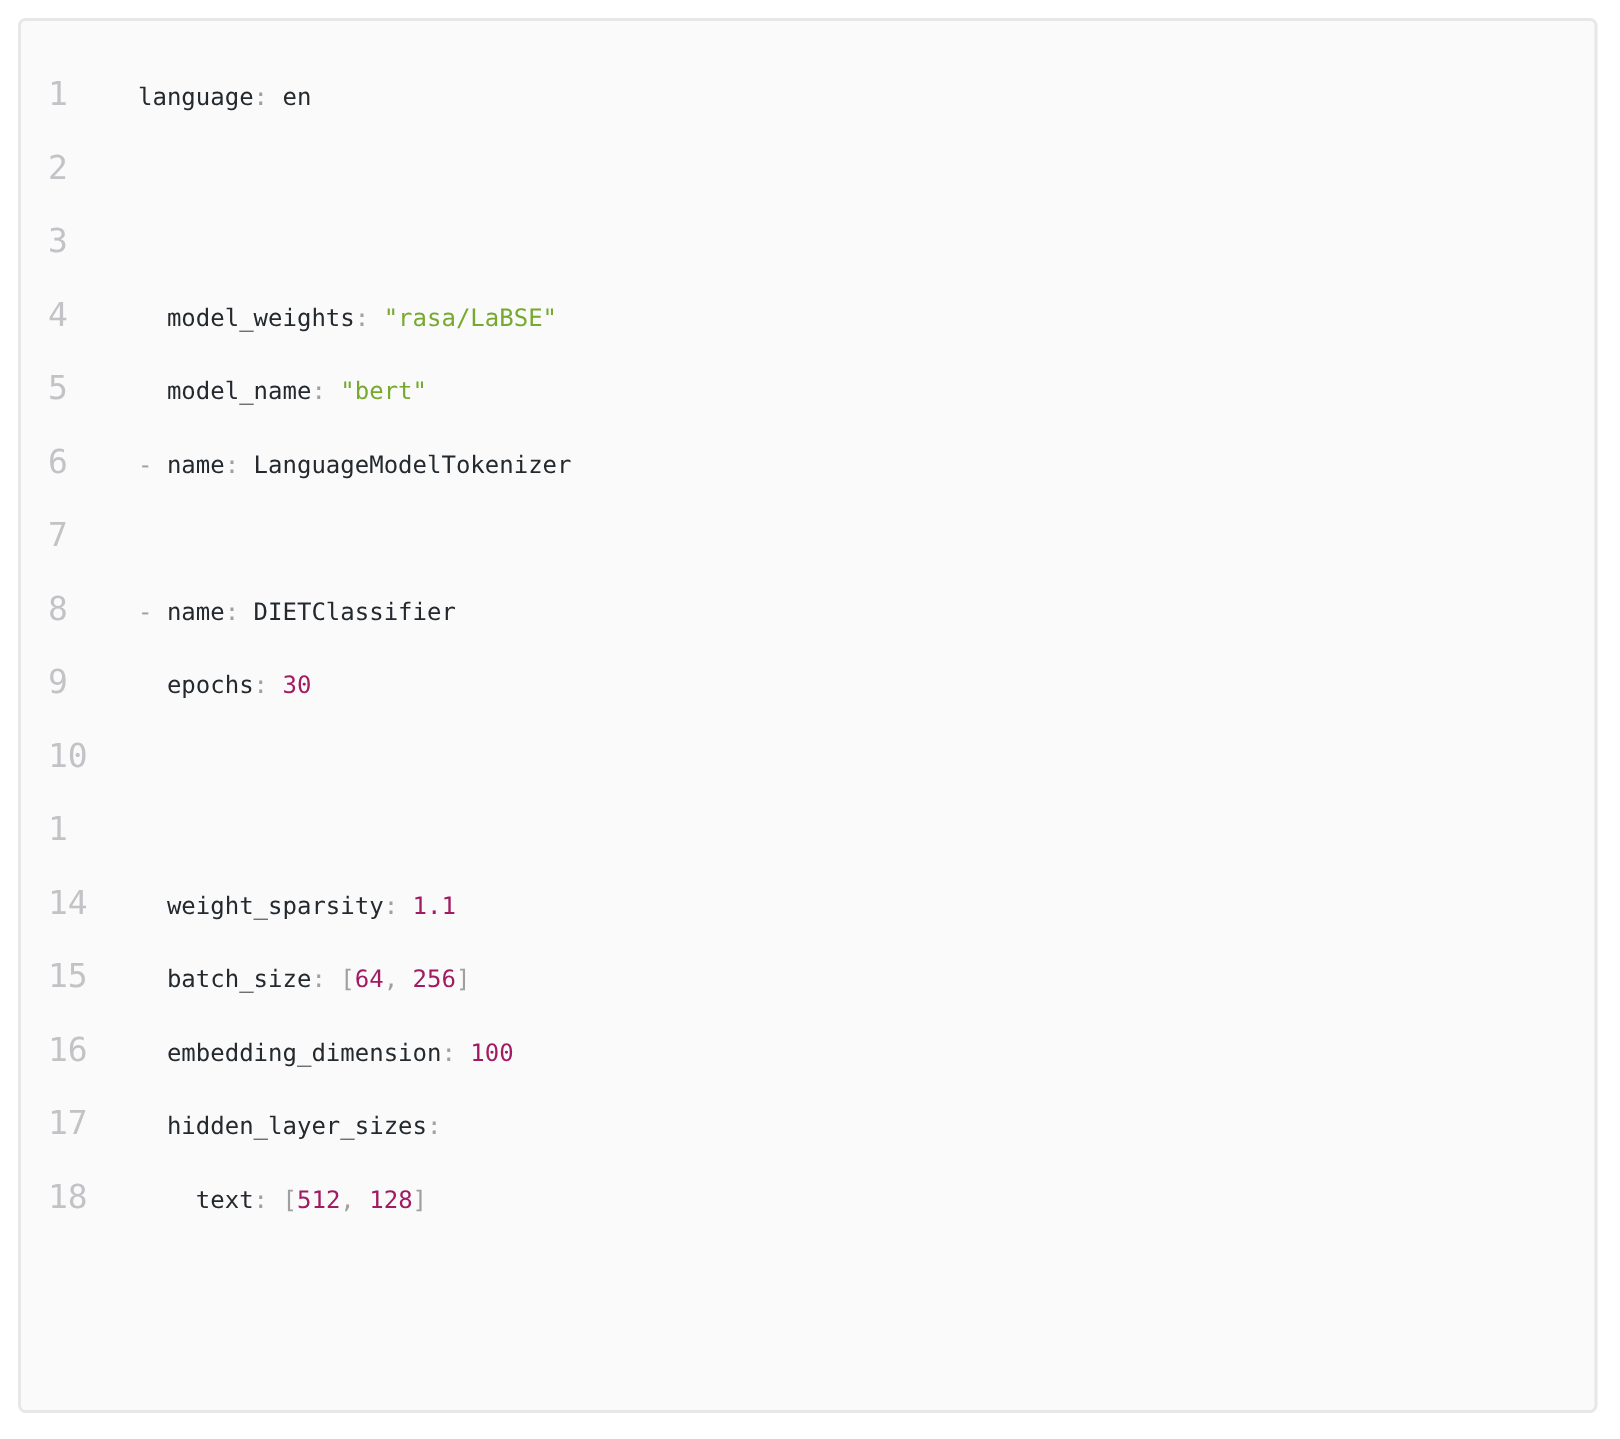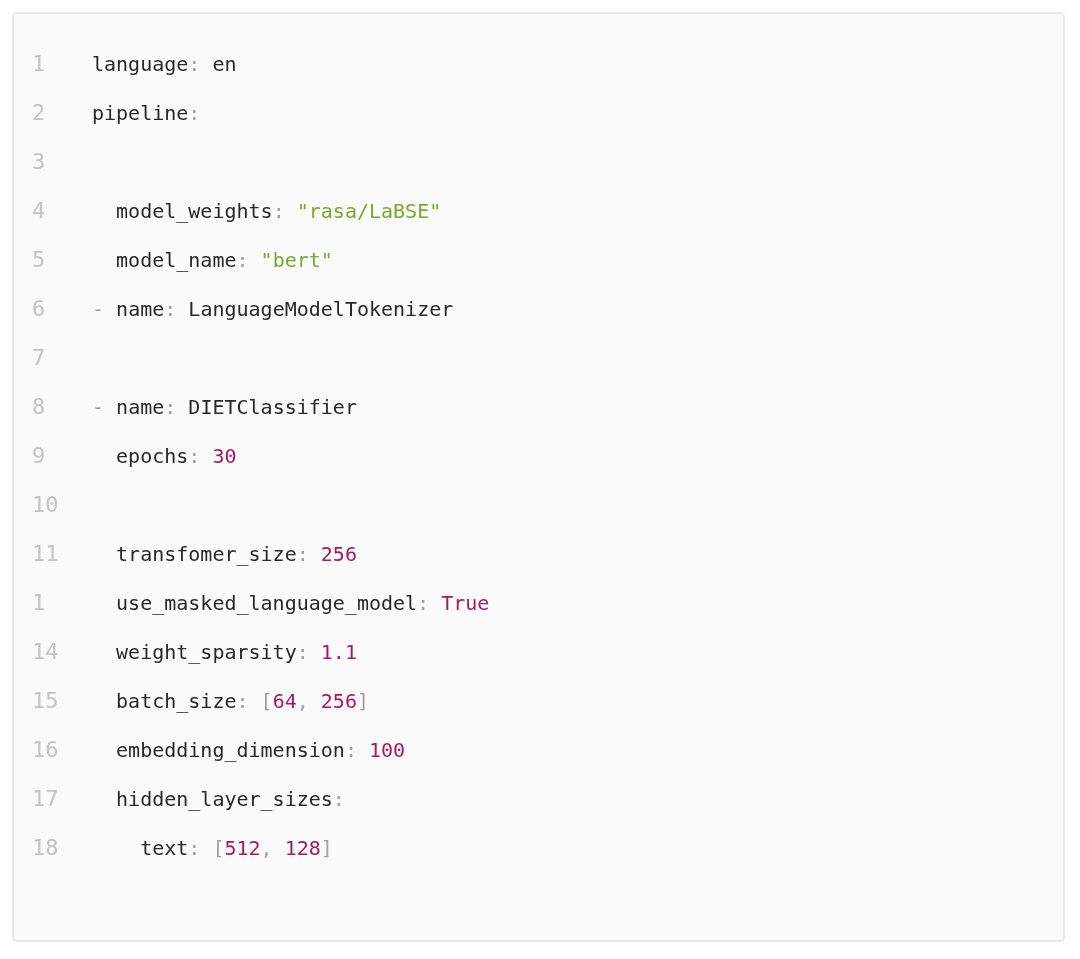--- a/index.html
+++ b/index.html
@@ -44,44 +44,43 @@
     height: 49px;
   }
   .line-number {
     flex: 0 0 60px;
     width: 60px;
     font-size: 22px;
     color: var(--line-number);
     user-select: none;
   }
   .line-content {
-    font-size: 20px;
+    font-size: 16px;
     color: var(--tk-default);
   }
   .tk-default { color: var(--tk-default); }
   .tk-punct   { color: var(--tk-punct); }
   .tk-string  { color: var(--tk-string); }
   .tk-number  { color: var(--tk-number); }
 </style>
 </head>
 <body>
 
 <div class="code-panel">
   <div class="code-lines">
       <div class="code-line"><span class="line-number">1</span><span class="line-content"><span class="tk-default">language</span><span class="tk-punct">:</span><span class="tk-default"> en</span></span></div>
-      <div class="code-line"><span class="line-number">2</span><span class="line-content"><span class="tk-default">pipeline</span><span class="tk-punct">:</span></span></div>
+      <div class="code-line"><span class="line-number">2</span></div>
       <div class="code-line"><span class="line-number">3</span></div>
       <div class="code-line"><span class="line-number">4</span><span class="line-content"><span class="tk-default">  model_weights</span><span class="tk-punct">:</span><span class="tk-default"> </span><span class="tk-string">"rasa/LaBSE"</span></span></div>
       <div class="code-line"><span class="line-number">5</span><span class="line-content"><span class="tk-default">  model_name</span><span class="tk-punct">:</span><span class="tk-default"> </span><span class="tk-string">"bert"</span></span></div>
       <div class="code-line"><span class="line-number">6</span><span class="line-content"><span class="tk-punct">- </span><span class="tk-default">name</span><span class="tk-punct">:</span><span class="tk-default"> LanguageModelTokenizer</span></span></div>
       <div class="code-line"><span class="line-number">7</span></div>
       <div class="code-line"><span class="line-number">8</span><span class="line-content"><span class="tk-punct">- </span><span class="tk-default">name</span><span class="tk-punct">:</span><span class="tk-default"> DIETClassifier</span></span></div>
       <div class="code-line"><span class="line-number">9</span><span class="line-content"><span class="tk-default">  epochs</span><span class="tk-punct">:</span><span class="tk-default"> </span><span class="tk-number">30</span></span></div>
       <div class="code-line"><span class="line-number">10</span></div>
-      <div class="code-line"><span class="line-number">11</span><span class="line-content"><span class="tk-default">  transfomer_size</span><span class="tk-punct">:</span><span class="tk-default"> </span><span class="tk-number">256</span></span></div>
-      <div class="code-line"><span class="line-number">1</span><span class="line-content"><span class="tk-default">  use_masked_language_model</span><span class="tk-punct">:</span><span class="tk-default"> </span><span class="tk-number">True</span></span></div>
+      <div class="code-line"><span class="line-number">1</span></div>
       <div class="code-line"><span class="line-number">14</span><span class="line-content"><span class="tk-default">  weight_sparsity</span><span class="tk-punct">:</span><span class="tk-default"> </span><span class="tk-number">1.1</span></span></div>
       <div class="code-line"><span class="line-number">15</span><span class="line-content"><span class="tk-default">  batch_size</span><span class="tk-punct">:</span><span class="tk-default"> </span><span class="tk-punct">[</span><span class="tk-number">64</span><span class="tk-punct">,</span><span class="tk-default"> </span><span class="tk-number">256</span><span class="tk-punct">]</span></span></div>
       <div class="code-line"><span class="line-number">16</span><span class="line-content"><span class="tk-default">  embedding_dimension</span><span class="tk-punct">:</span><span class="tk-default"> </span><span class="tk-number">100</span></span></div>
       <div class="code-line"><span class="line-number">17</span><span class="line-content"><span class="tk-default">  hidden_layer_sizes</span><span class="tk-punct">:</span></span></div>
       <div class="code-line"><span class="line-number">18</span><span class="line-content"><span class="tk-default">    text</span><span class="tk-punct">:</span><span class="tk-default"> </span><span class="tk-punct">[</span><span class="tk-number">512</span><span class="tk-punct">,</span><span class="tk-default"> </span><span class="tk-number">128</span><span class="tk-punct">]</span></span></div>
     </div>
 </div>
 
 </body></html>

